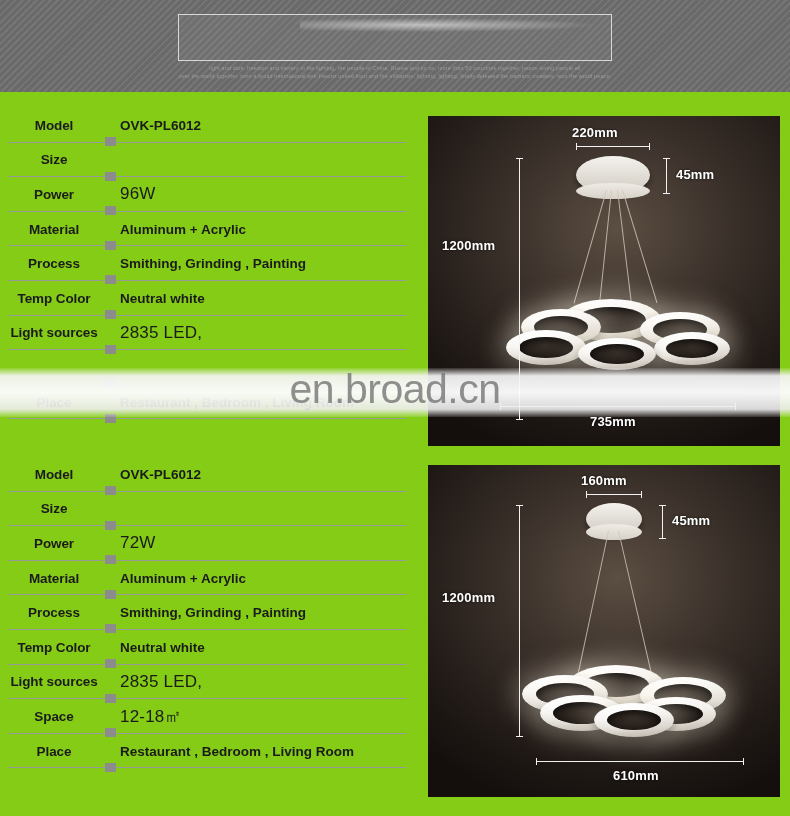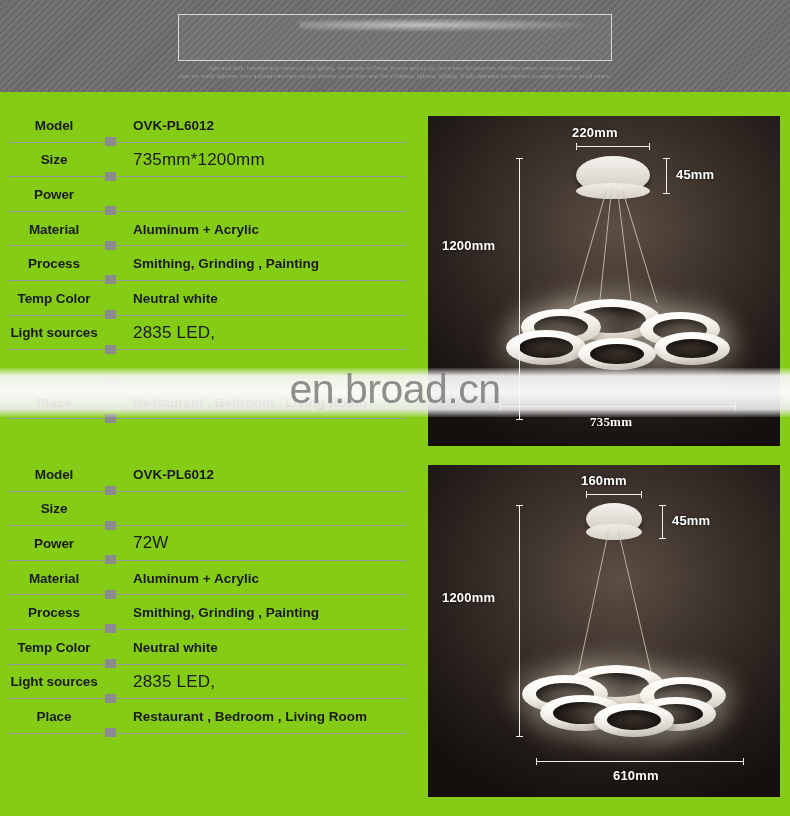--- a/index.html
+++ b/index.html
@@ -50,21 +50,21 @@
   .row{ position:relative; height:34.6px; }
   .row .label{
     position:absolute; left:0; top:0; width:108px; height:100%;
     display:flex; align-items:center; justify-content:center;
     font-size:13.5px; font-weight:600; color:#1b1b1b;
     letter-spacing:-.1px;
   }
   .row .value{
     position:absolute; left:120px; top:0; right:8px; height:100%;
     display:flex; align-items:center;
-    font-size:13.5px; font-weight:600; color:#1b1b1b;margin-left:13px;
+    font-size:13.5px; font-weight:600; color:#1b1b1b;
   }
   
   .row.big .value{ font-size:17px; font-weight:400; letter-spacing:.2px; }
 
   .row .rule{
     position:absolute; left:8px; right:12px; bottom:0; height:1px;
     background:#9a9a9a;
   }
   .row .nub{
     position:absolute; left:105px; bottom:-3.5px; width:11px; height:9px;
@@ -152,26 +152,26 @@
 
   <div class="spec spec-a">
       <div class="row">
         <div class="label">Model</div>
         <div class="value">OVK-PL6012</div>
         <div class="rule"></div>
         <div class="nub"></div>
       </div>
       <div class="row big">
         <div class="label">Size</div>
-        <div class="value">735mm*1200mm</div>
         <div class="rule"></div>
         <div class="nub"></div>
       </div>
       <div class="row big">
         <div class="label">Power</div>
+        <div class="value">96W</div>
         <div class="rule"></div>
         <div class="nub"></div>
       </div>
       <div class="row">
         <div class="label">Material</div>
         <div class="value">Aluminum + Acrylic</div>
         <div class="rule"></div>
         <div class="nub"></div>
       </div>
       <div class="row">
@@ -236,20 +236,26 @@
       </div>
       <div class="row">
         <div class="label">Temp Color</div>
         <div class="value">Neutral white</div>
         <div class="rule"></div>
         <div class="nub"></div>
       </div>
       <div class="row big">
         <div class="label">Light sources</div>
         <div class="value">2835        LED,</div>
+        <div class="rule"></div>
+        <div class="nub"></div>
+      </div>
+      <div class="row big">
+        <div class="label">Space</div>
+        <div class="value">12-18㎡</div>
         <div class="rule"></div>
         <div class="nub"></div>
       </div>
       <div class="row">
         <div class="label">Place</div>
         <div class="value">Restaurant , Bedroom , Living Room</div>
         <div class="rule"></div>
         <div class="nub"></div>
       </div>
     </div>
@@ -296,21 +302,21 @@
     <div class="dim-text" style="left:248px; top:51px;">45mm</div>
 
     <div class="vline" style="left:91px; top:42px; height:262px;"></div>
     <div class="cap-v" style="left:88px; top:42px;"></div>
     <div class="cap-v" style="left:88px; top:303px;"></div>
     <div class="dim-text" style="left:14px; top:122px;">1200mm</div>
 
     <div class="hline" style="left:72px; top:290px; width:236px;"></div>
     <div class="cap-h" style="left:72px; top:287px;"></div>
     <div class="cap-h" style="left:307px; top:287px;"></div>
-    <div class="dim-text" style="left:162px; top:298px;font-family:Liberation Serif, serif;">735mm</div>
+    <div class="dim-text" style="left:162px; top:298px;">735mm</div>
   </div>
 
   <div class="panel panel-b">
     <div class="canopy" style="left:158px; top:38px; width:56px; height:32px;">
       <div class="body"></div>
       <div class="plate"></div>
     </div>
     <div class="wire" style="left:180px; top:66px; height:150px; transform:rotate(12deg);"></div>
     <div class="wire" style="left:190px; top:66px; height:150px; transform:rotate(-13deg);"></div>
 

